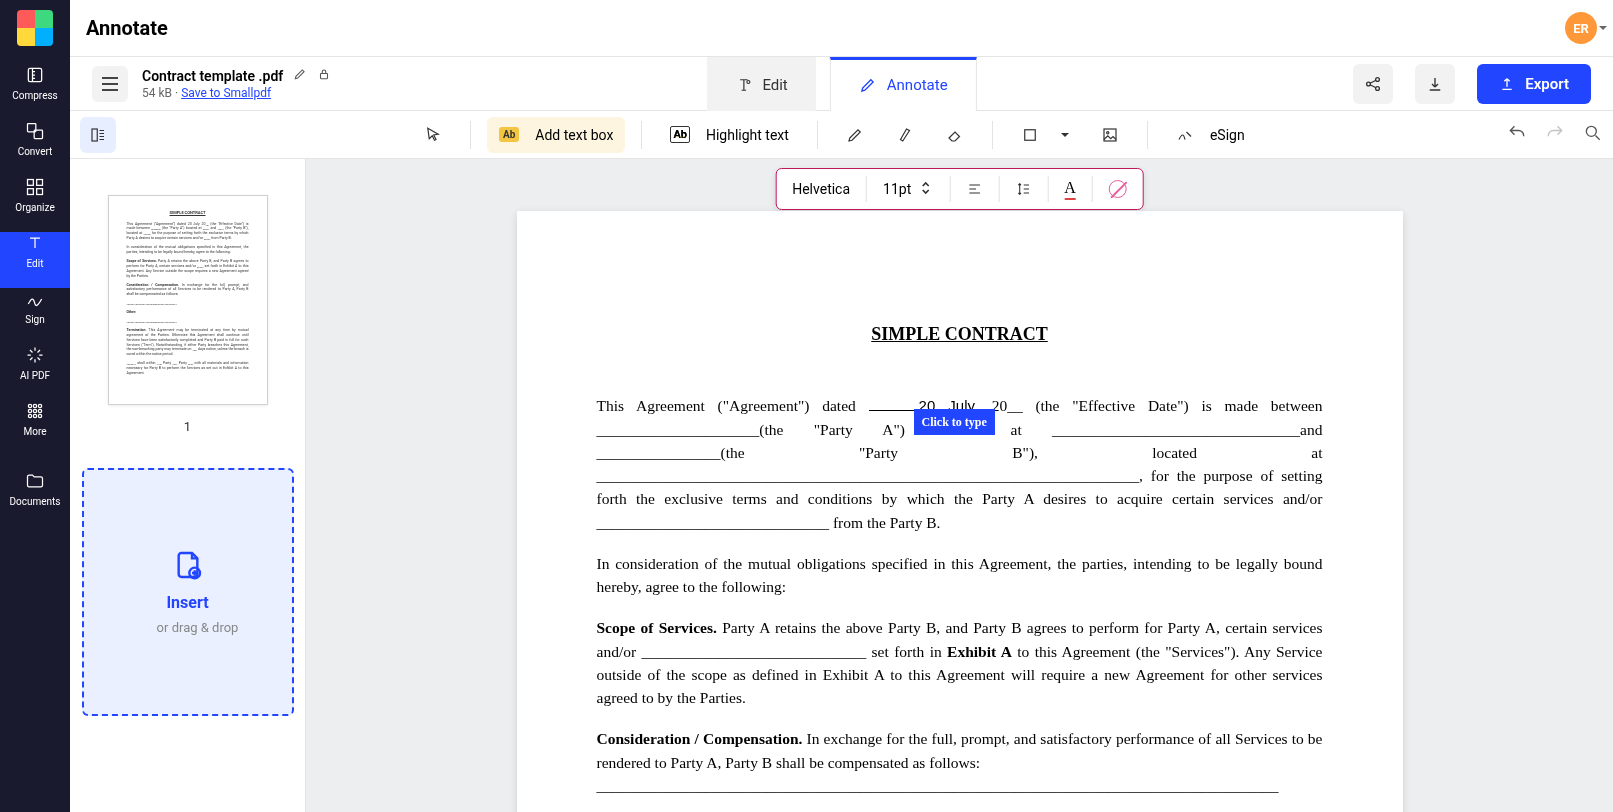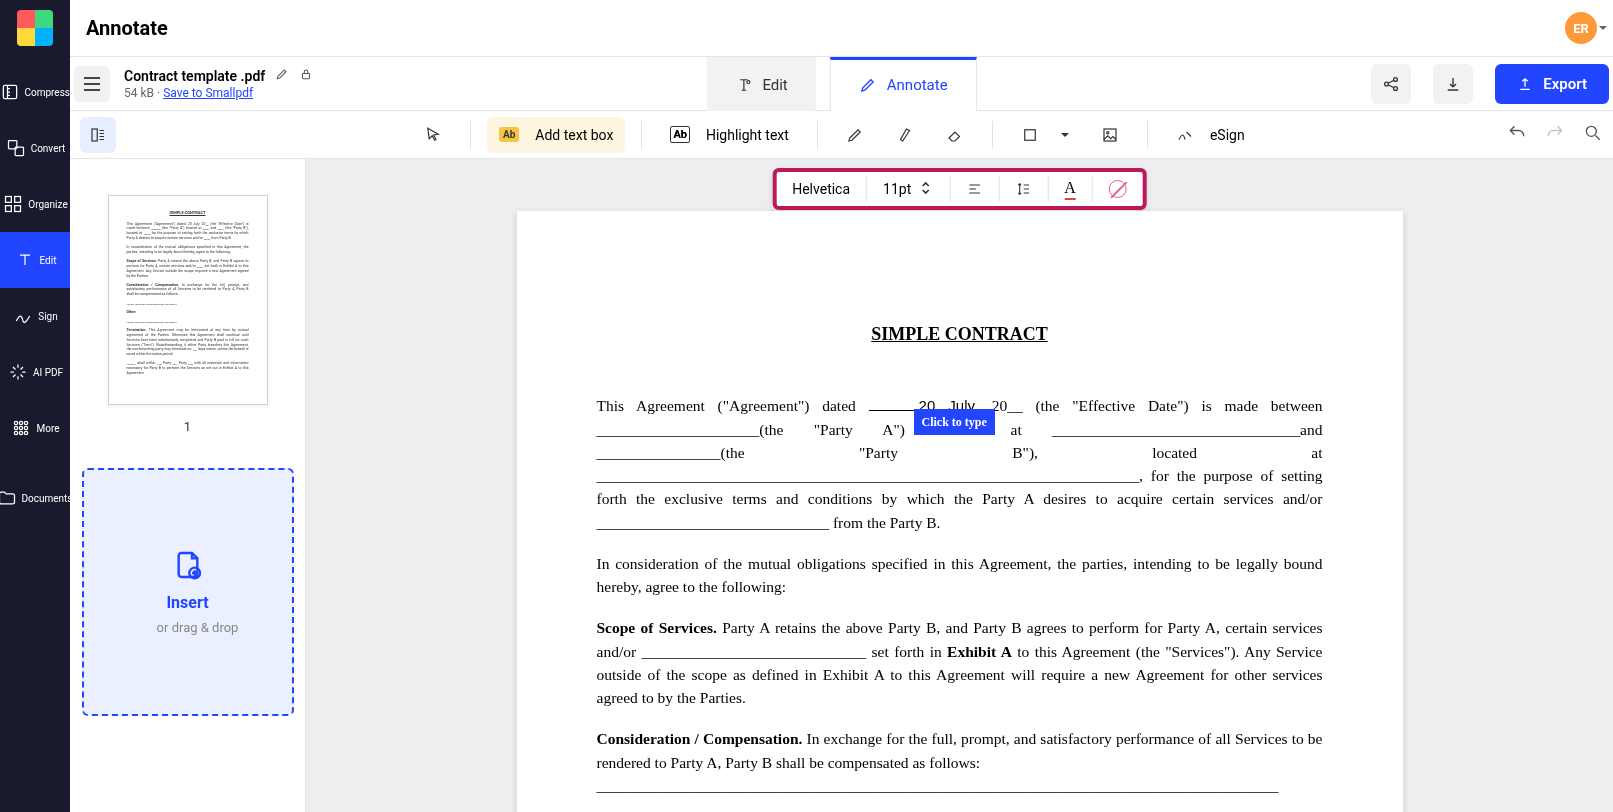--- a/index.html
+++ b/index.html
@@ -2,35 +2,35 @@
 <html><head>
 <meta charset="utf-8">
 <style>
 * { margin: 0; padding: 0; box-sizing: border-box; }
 body { font-family: -apple-system, BlinkMacSystemFont, "Segoe UI", Roboto, sans-serif; background: #fff; overflow: hidden; width: 1613px; height: 812px; }
 
 
 .left-rail { position: absolute; left: 0; top: 0; width: 70px; height: 812px; background: #1a1a2e; display: flex; flex-direction: column; align-items: center; }
 .logo { width: 36px; height: 36px; margin: 10px 0 18px 0; display: grid; grid-template-columns: 1fr 1fr; grid-template-rows: 1fr 1fr; border-radius: 4px; overflow: hidden; }
 .logo div:nth-child(1){background:#ff5a5a;} .logo div:nth-child(2){background:#3ed97f;} .logo div:nth-child(3){background:#ffd93b;} .logo div:nth-child(4){background:#00b0ff;}
-.rail-item { width: 70px; height: 56px; display: flex; flex-direction: row; align-items: center; justify-content: center; color: #fff; cursor: pointer; gap: 4px; }
+.rail-item { width: 70px; height: 56px; display: flex; flex-direction: column; align-items: center; justify-content: flex-start; color: #fff; cursor: pointer; gap: 4px; }
 .rail-item.active { background: #2245ff; }
 .rail-item span.lbl { font-size: 10px; }
 .rail-icon { width: 22px; height: 22px; display:flex; align-items:center; justify-content:center; }
 .rail-icon svg { width: 20px; height: 20px; stroke: #fff; fill: none; stroke-width: 1.5; }
 .rail-gap { flex: 0 0 14px; }
 
 
 .header { position: absolute; left: 70px; top: 0; right: 0; height: 57px; border-bottom: 1px solid #e5e5e5; display: flex; align-items: center; padding: 0 16px; }
 .header h1 { font-size: 20px; font-weight: 700; }
 .avatar { margin-left: auto; width: 32px; height: 32px; border-radius: 50%; background: #ff9838; color: #fff; font-size: 13px; font-weight: 700; display:flex; align-items:center; justify-content:center; position: relative; }
 .avatar::after { content:''; position:absolute; right:-10px; top:14px; border:4px solid transparent; border-top-color:#666; }
 
 
-.docbar { position: absolute; left: 70px; top: 57px; right: 0; height: 54px; border-bottom: 1px solid #e5e5e5; display: flex; align-items: center; padding: 0 4px; gap: 14px; }
+.docbar { position: absolute; left: 70px; top: 57px; right: 0; height: 54px; border-bottom: 1px solid #e5e5e5; display: flex; align-items: center; padding: 0 22px; gap: 14px; }
 .hamburger { width: 36px; height: 36px; background: #f2f2f2; border-radius: 6px; display:flex; align-items:center; justify-content:center; cursor:pointer; }
 .hamburger svg { width:18px; height:14px; stroke:#444; stroke-width:2; }
 .docinfo { display:flex; flex-direction:column; gap:2px; }
 .doctitle { font-size: 14px; font-weight: 600; display:flex; align-items:center; gap:10px; }
 .doctitle svg { width:14px; height:14px; stroke:#555; fill:none; stroke-width:1.8; }
 .docmeta { font-size: 12px; color: #666; }
 .docmeta a { color: #2245ff; text-decoration: underline; cursor:pointer; }
 
 .tabs { margin-left: auto; margin-right: auto; position: absolute; left: 50%; transform: translateX(-50%); display:flex; gap: 14px; }
 .tab { height: 54px; padding: 0 28px; display:flex; align-items:center; gap:10px; font-size: 15px; cursor:pointer; border-top: 3px solid transparent; }
@@ -69,21 +69,21 @@
 
 .canvas { flex:1; display:flex; justify-content:center; overflow:auto; position:relative; }
 .page { width:886px; min-height:1100px; background:#fff; margin-top:52px; box-shadow:0 2px 8px rgba(0,0,0,0.12); padding:110px 80px 40px 80px; font-family: "Times New Roman", serif; font-size:15.5px; color:#000; line-height:1.5; position:relative; }
 .page .doc-title { text-align:center; font-weight:700; text-decoration:underline; margin-bottom:46px; font-size:18px; }
 .page p { text-align:justify; margin-bottom:18px; }
 .page .date-input { font-family:-apple-system,sans-serif; font-size:15px; }
 .click-tip { position:absolute; background:#2245ff; color:#fff; font-size:12px; font-weight:600; padding:4px 8px; border-radius:0; font-family:Liberation Serif, serif; }
 .ul { border-bottom:1px solid #000; display:inline-block; }
 
 
-.float-toolbar { position:absolute; top:9px; left:50%; transform:translateX(-50%); background:#fff; border:4px solid #be185d; border-radius:6px; height:42px; display:flex; align-items:center; box-shadow:0 2px 6px rgba(0,0,0,0.1); }
+.float-toolbar { position:absolute; top:9px; left:50%; transform:translateX(-50%); background:#fff; border:1px solid #be185d; border-radius:6px; height:42px; display:flex; align-items:center; box-shadow:0 2px 6px rgba(0,0,0,0.1); }
 .float-toolbar .ft-item { padding:0 16px; height:100%; display:flex; align-items:center; font-size:14px; gap:6px; cursor:pointer; }
 .float-toolbar .ft-sep { width:1px; height:26px; background:#e0e0e0; }
 .float-toolbar svg { width:16px; height:16px; stroke:#333; fill:none; stroke-width:1.6; }
 .float-toolbar .strike-circle { width:18px; height:18px; border:1.5px solid #e85d9e; border-radius:50%; position:relative; }
 .float-toolbar .strike-circle::after { content:''; position:absolute; width:22px; height:1.5px; background:#e85d9e; top:8px; left:-2px; transform:rotate(-45deg); }
 .float-toolbar .font-a { font-family:serif; font-size:16px; border-bottom:2px solid #d44; padding-bottom:1px; }
 
 .shape-tool { position:relative; }
 .shape-tool::after { content:''; border:4px solid transparent; border-top-color:#333; margin-left:6px; margin-top:4px; }
 

